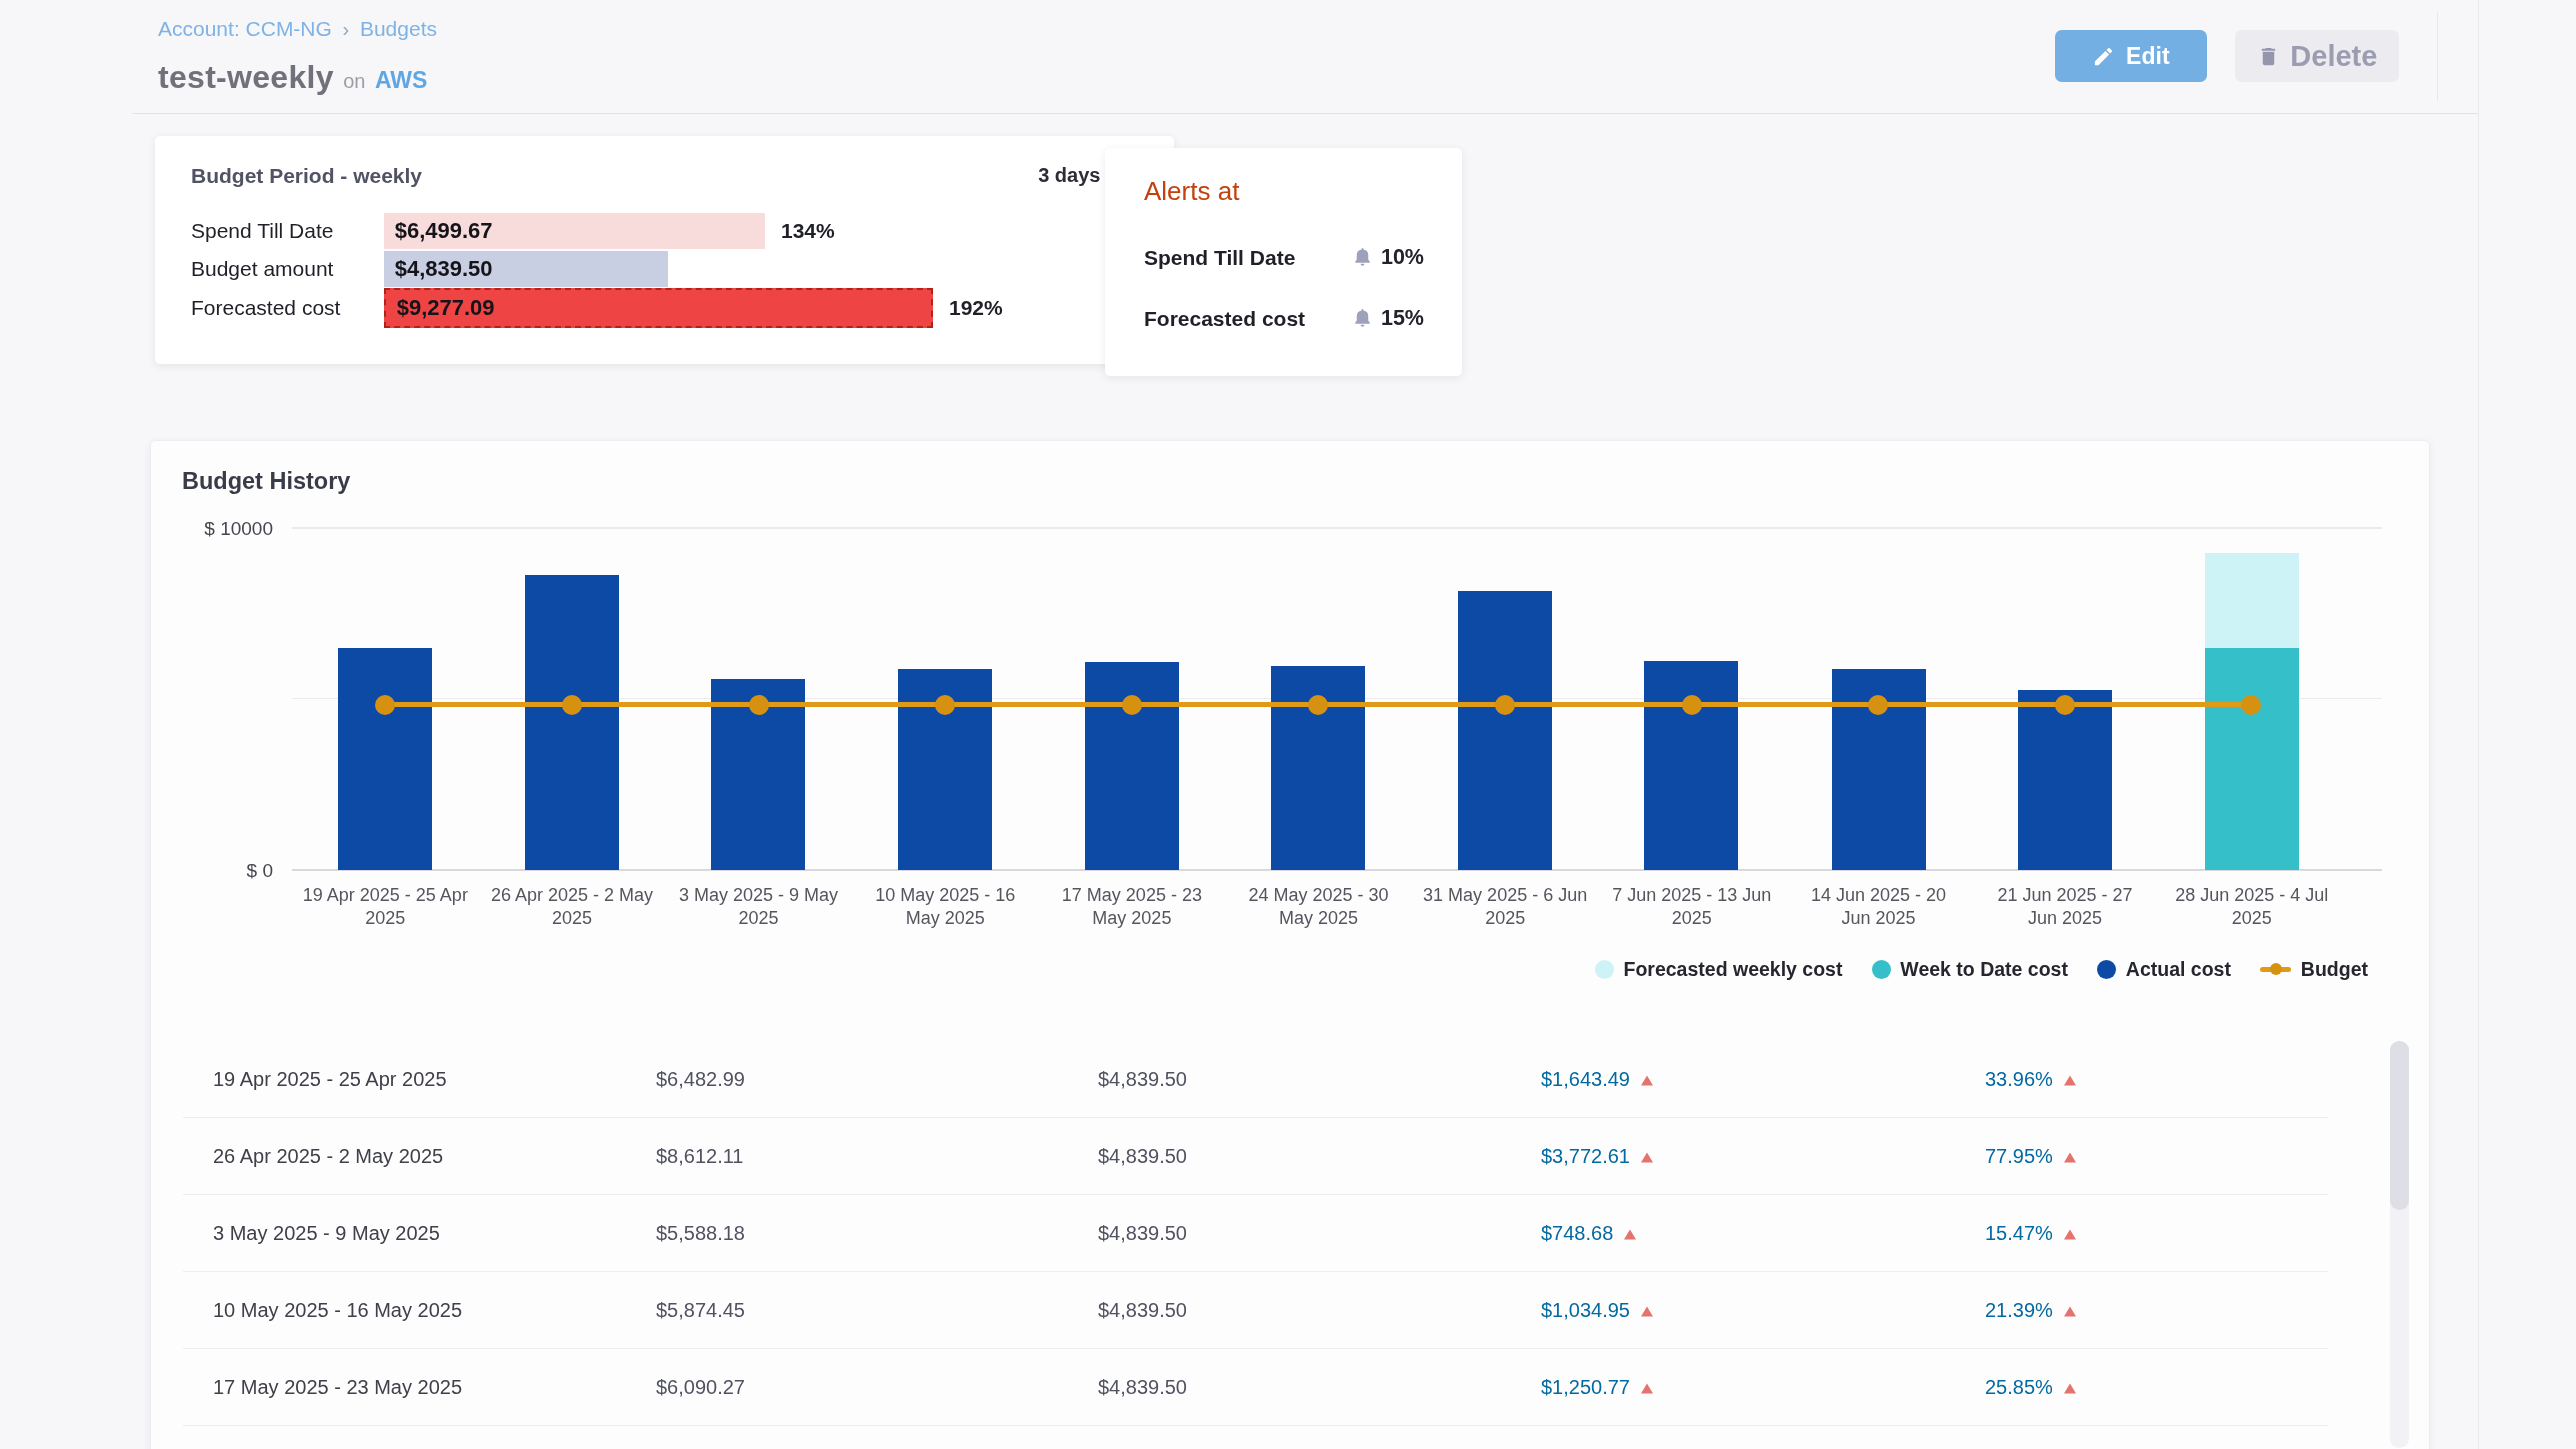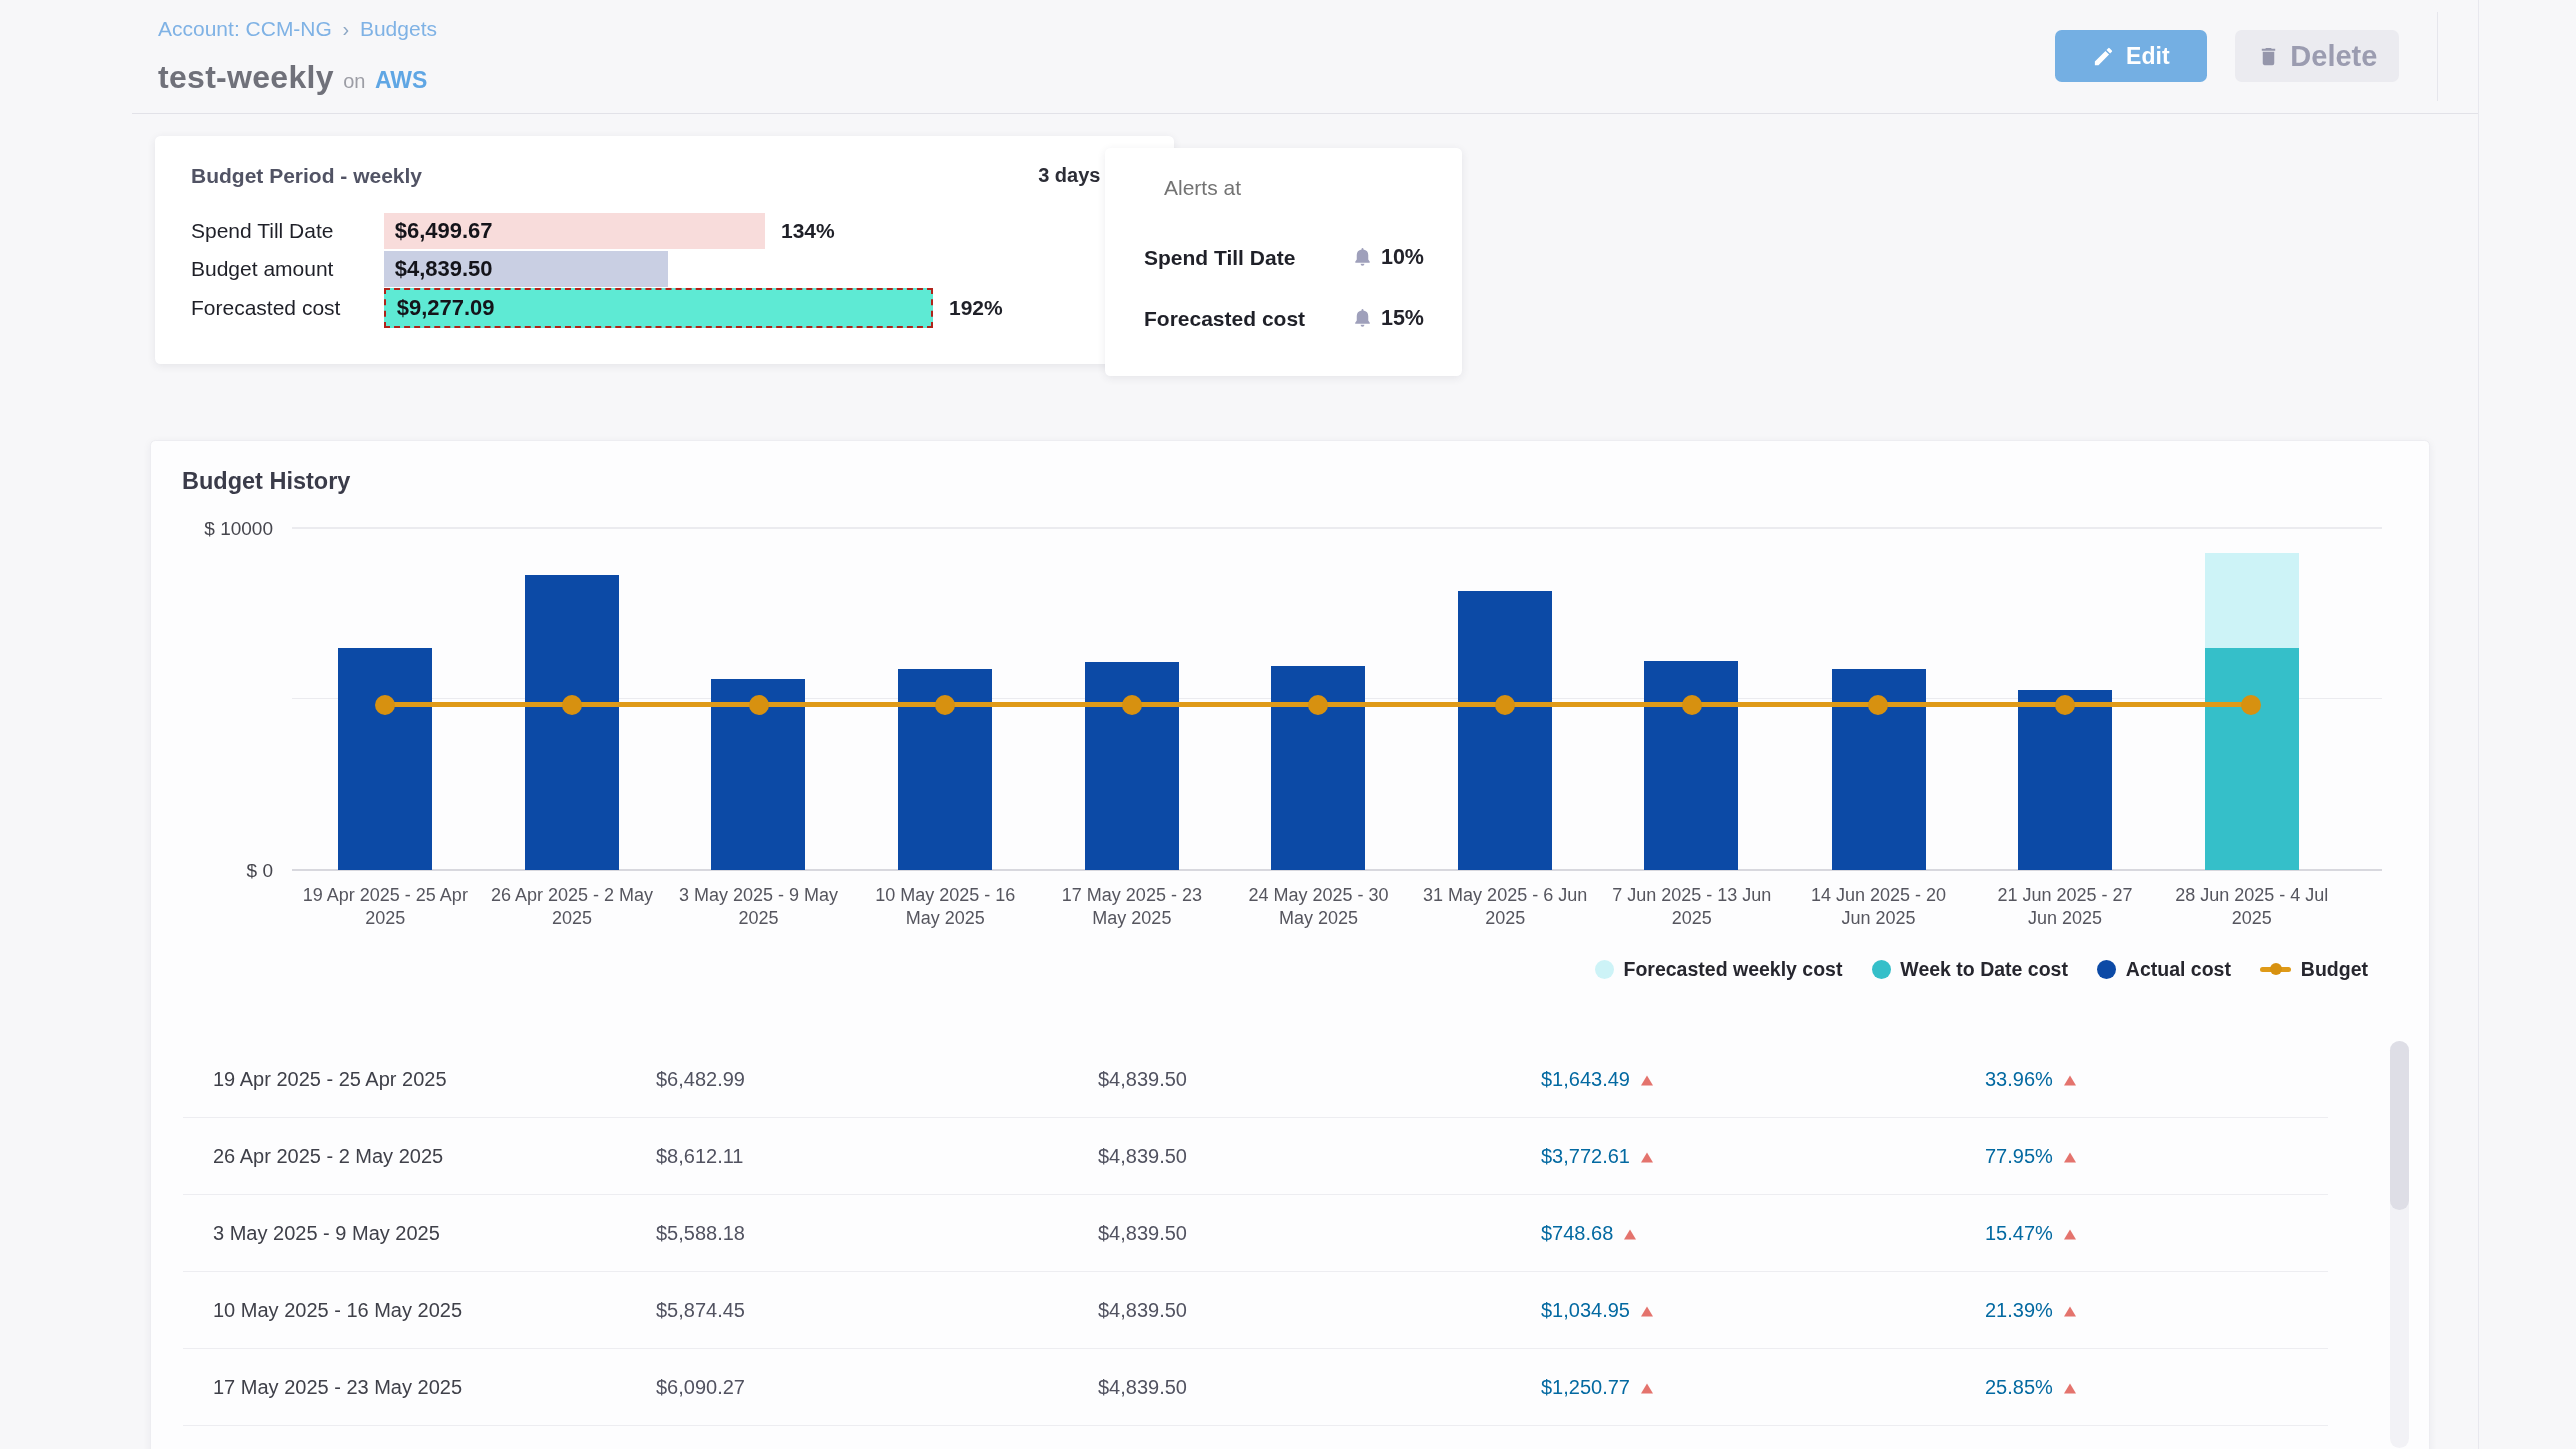--- a/index.html
+++ b/index.html
@@ -29,24 +29,24 @@
   .budget-card{left:155px;top:136px;width:1019px;height:228px;}
   .alerts-card{left:1105px;top:148px;width:357px;height:228px;}
   .card-title{font-size:21px;font-weight:600;color:#515364;}
   .days-left{font-size:20px;font-weight:600;color:#2c2d36;}
 
   .b-row-label{font-size:21px;font-weight:500;color:#1f2028;display:flex;align-items:center;}
   .b-bar{display:flex;align-items:center;}
   .b-bar .val{font-size:22px;font-weight:bold;color:#14141a;margin-left:10.7px;white-space:nowrap;}
   .bar-spend{background:#f8dcdb;}
   .bar-budget{background:#c9cfe3;}
-  .bar-forecast{background:#5eead4;border:2.7px dashed #b0231b;box-sizing:border-box;}
+  .bar-forecast{background:#ef4444;border:2.7px dashed #b0231b;box-sizing:border-box;}
   .b-pct{font-size:21px;font-weight:600;color:#1f2028;display:flex;align-items:center;}
 
-  .alerts-title{font-size:21px;color:#737373;margin-left:20px;}
+  .alerts-title{font-size:26px;color:#c2410c;}
   .a-label{font-size:21px;font-weight:600;color:#1f2028;display:flex;align-items:center;}
   .a-right{display:flex;align-items:center;gap:6.7px;}
   .a-val{font-size:21.5px;font-weight:bold;color:#23232b;}
 
   
   .history-card{left:150px;top:440px;width:2278px;height:1047px;background:#fdfdfe;
     border:0.7px solid #ededf1;border-radius:5.4px;box-shadow:0 2px 8px rgba(40,41,61,.06);}
   .chart-heading{left:182px;top:468px;font-size:23.5px;font-weight:bold;color:#3a3b49;}
 
   .y-label{width:107px;text-align:right;font-size:19px;color:#46464e;line-height:27px;height:27px;}

